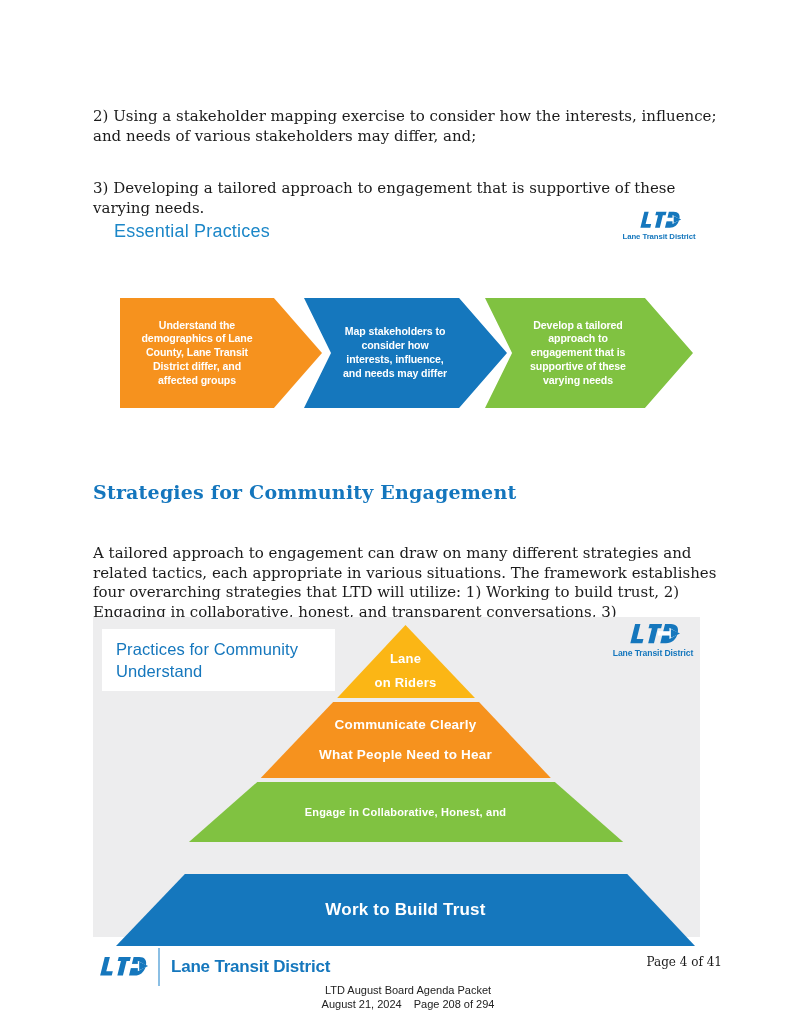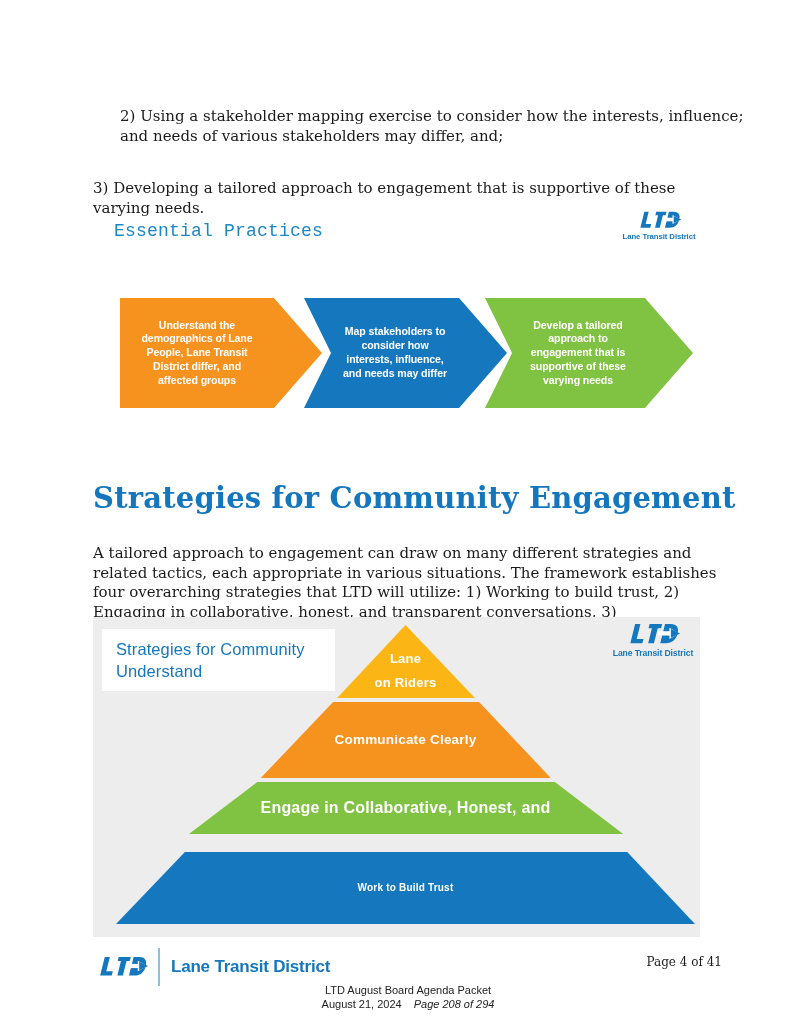--- a/index.html
+++ b/index.html
@@ -1,30 +1,30 @@
 <!DOCTYPE html>
 <html style="--blue: #1577BD; --orange: #F6921E; --green: #80C241; --yellow: #FBB615; --panel: #EDEDEE; --heading-sans: #1C87C8; --heading-serif: #1476BD; --text: #1B1B1B; --separator: #8BBFE4;"><head>
 <meta charset="utf-8">
 <style>
   html,body{margin:0;padding:0;background:#fff;}
   .page{position:relative;width:800px;height:1035px;background:#fff;margin:0 auto;
         font-family:"DejaVu Serif", serif;color:var(--text);overflow:hidden;}
 
   
   .para{position:absolute;left:93px;width:634px;font-size:15px;line-height:19.5px;}
-  #para1{top:92px;margin-left:27px;}
+  #para1{top:92px;}
   #para2{top:162px;margin-top:17px;}
   #para3{top:529px;}
 
   
-  .section-heading{position:absolute;left:93px;top:481px;font-size:29px;font-weight:bold;
+  .section-heading{position:absolute;left:93px;top:481px;font-size:19px;font-weight:bold;
         color:var(--heading-serif);letter-spacing:.2px;}
 
   
-  .slide1-title{position:absolute;left:114px;top:221px;font-family:Liberation Mono, monospace;
+  .slide1-title{position:absolute;left:114px;top:221px;font-family:Liberation Sans, sans-serif;
         font-size:18px;color:var(--heading-sans);letter-spacing:.2px;}
 
   .ltd-logo{position:absolute;display:flex;flex-direction:column;align-items:center;}
   .ltd-logo .cap{font-family:"Liberation Sans",sans-serif;font-weight:bold;color:var(--blue);
         white-space:nowrap;letter-spacing:-.1px;}
   #logo-s1{left:604px;top:211px;width:110px;}
   #logo-s1 svg{width:46px;}  #logo-s1 .cap{font-size:7.8px;margin-top:3px;}
   #logo-s2{left:603px;top:623px;width:100px;}
   #logo-s2 svg{width:56px;}  #logo-s2 .cap{font-size:8.6px;margin-top:3px;}
 
@@ -48,37 +48,37 @@
         color:var(--blue);letter-spacing:.1px;}
   .pyramid{position:absolute;left:23px;top:8px;width:579px;height:305px;}
   .lvl{position:absolute;left:0;width:100%;box-sizing:border-box;display:flex;flex-direction:column;
        align-items:center;justify-content:center;color:#fff;font-family:"Liberation Sans",sans-serif;
        font-weight:bold;text-align:center;letter-spacing:.2px;}
   #lvl1{top:0;height:73px;background:var(--yellow);font-size:13px;line-height:24px;
         justify-content:flex-end;padding-bottom:3px;
         clip-path:polygon(50% 0,62% 100%,38.2% 100%);}
   #lvl2{top:77px;height:76px;background:var(--orange);font-size:13.5px;line-height:30px;
         clip-path:polygon(37.5% 0,62.7% 0,75.1% 100%,25% 100%);}
-  #lvl3{top:157px;height:52px;background:var(--green);font-size:16px;line-height:22px;
+  #lvl3{top:157px;height:60px;background:var(--green);font-size:11px;line-height:22px;
         clip-path:polygon(24.4% 0,75.8% 0,87.6% 100%,12.6% 100%);gap:36px;}
-  #lvl4{top:227px;height:72px;background:var(--blue);font-size:10px;line-height:18px;
+  #lvl4{top:249px;height:72px;background:var(--blue);font-size:17px;line-height:18px;
         clip-path:polygon(11.9% 0,88.3% 0,100% 100%,0 100%);}
 
   
   .footer{position:absolute;left:95px;top:948px;display:flex;align-items:center;height:38px;}
   .footer svg{width:54px;}
   .footer .sep{width:2px;height:38px;background:var(--separator);margin:0 11px 0 9px;}
   .footer .brand{font-family:"Liberation Sans",sans-serif;font-weight:bold;font-size:17px;
         color:var(--blue);letter-spacing:-.2px;white-space:nowrap;}
   .page-num{position:absolute;right:78px;top:955px;font-size:12px;}
 
   .packet{position:absolute;left:8px;top:984px;width:800px;text-align:center;
         font-family:"Liberation Sans",sans-serif;font-size:11px;line-height:13.5px;color:#222;}
   .packet .row2 span{display:inline-block;}
-  .packet .row2 span + span{margin-left:12px;font-style:italic;}
+  .packet .row2 span + span{margin-left:12px;}
 </style>
 </head>
 <body>
 
 <div class="page">
 
   <p class="para" id="para1">2) Using a stakeholder mapping exercise to consider how the interests, influence; and needs of various stakeholders may differ, and;</p>
   <p class="para" id="para2">3) Developing a tailored approach to engagement that is supportive of these varying needs.</p>
 
   <div class="slide1-title">Essential Practices</div>
@@ -94,21 +94,21 @@
       <polygon points="92,10 112,21.5 92,33" fill="#fff"></polygon>
       <polygon points="95,12.5 114,21.5 95,30.5" fill="var(--blue)"></polygon>
     </svg>
     <div class="cap">Lane Transit District</div>
   </div>
 
   <div class="arrows">
     <div class="arr" id="arr1">
       <span>Understand the</span>
       <span>demographics of Lane</span>
-      <span>People, Lane Transit</span>
+      <span>County, Lane Transit</span>
       <span>District differ, and</span>
       <span>affected groups</span>
     </div>
     <div class="arr" id="arr3">
       <span>Develop a tailored</span>
       <span>approach to</span>
       <span>engagement that is</span>
       <span>supportive of these</span>
       <span>varying needs</span>
     </div>
@@ -118,31 +118,32 @@
       <span>interests, influence,</span>
       <span>and needs may differ</span>
     </div>
   </div>
 
   <div class="section-heading">Strategies for Community Engagement</div>
   <p class="para" id="para3">A tailored approach to engagement can draw on many different strategies and related tactics, each appropriate in various situations. The framework establishes four overarching strategies that LTD will utilize: 1) Working to build trust, 2) Engaging in collaborative, honest, and transparent conversations, 3) Communicating clearly what</p>
 
   <div class="panel">
     <div class="panel-title">
-      <span>Strategies for Community</span><br>
+      <span>Practices for Community</span><br>
       <span>Understand</span>
     </div>
 
     <div class="pyramid">
       <div class="lvl" id="lvl1">
         <span>Lane</span>
         <span>on Riders</span>
       </div>
       <div class="lvl" id="lvl2">
         <span>Communicate Clearly</span>
+        <span>What People Need to Hear</span>
       </div>
       <div class="lvl" id="lvl3">
         <span>Engage in Collaborative, Honest, and</span>
       </div>
       <div class="lvl" id="lvl4">
         <span>Work to Build Trust</span>
       </div>
     </div>
   </div>
 

